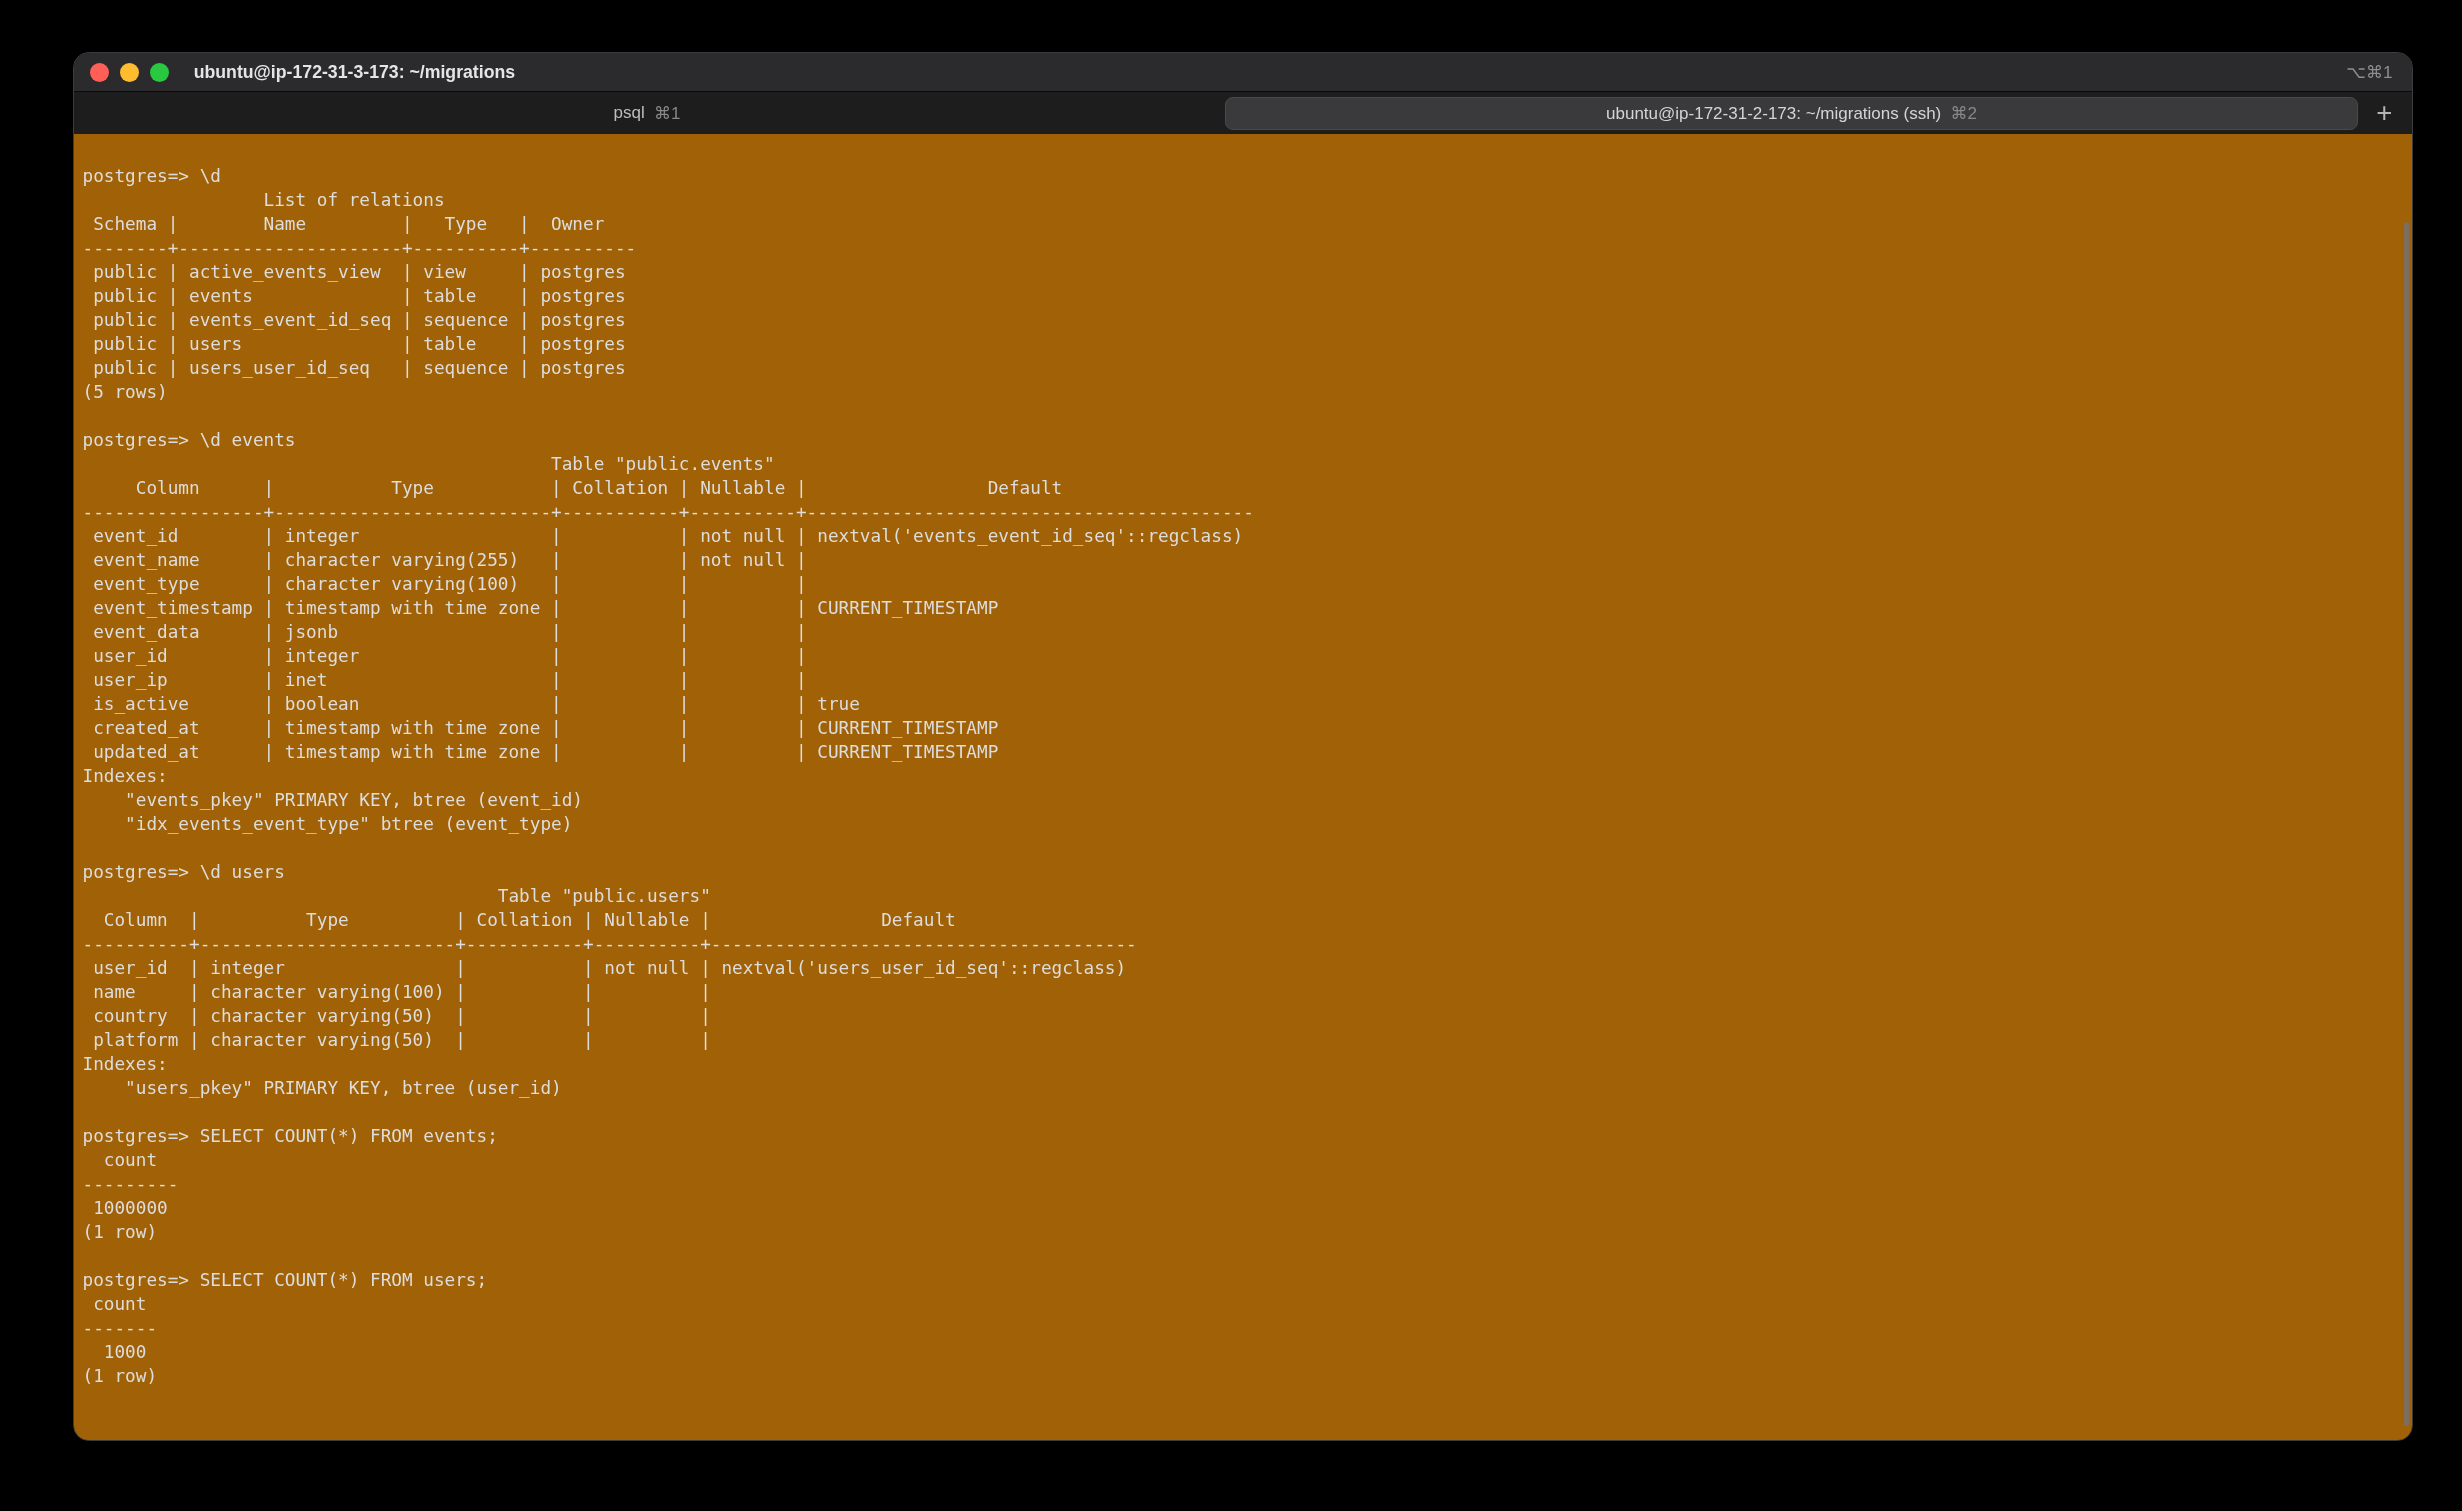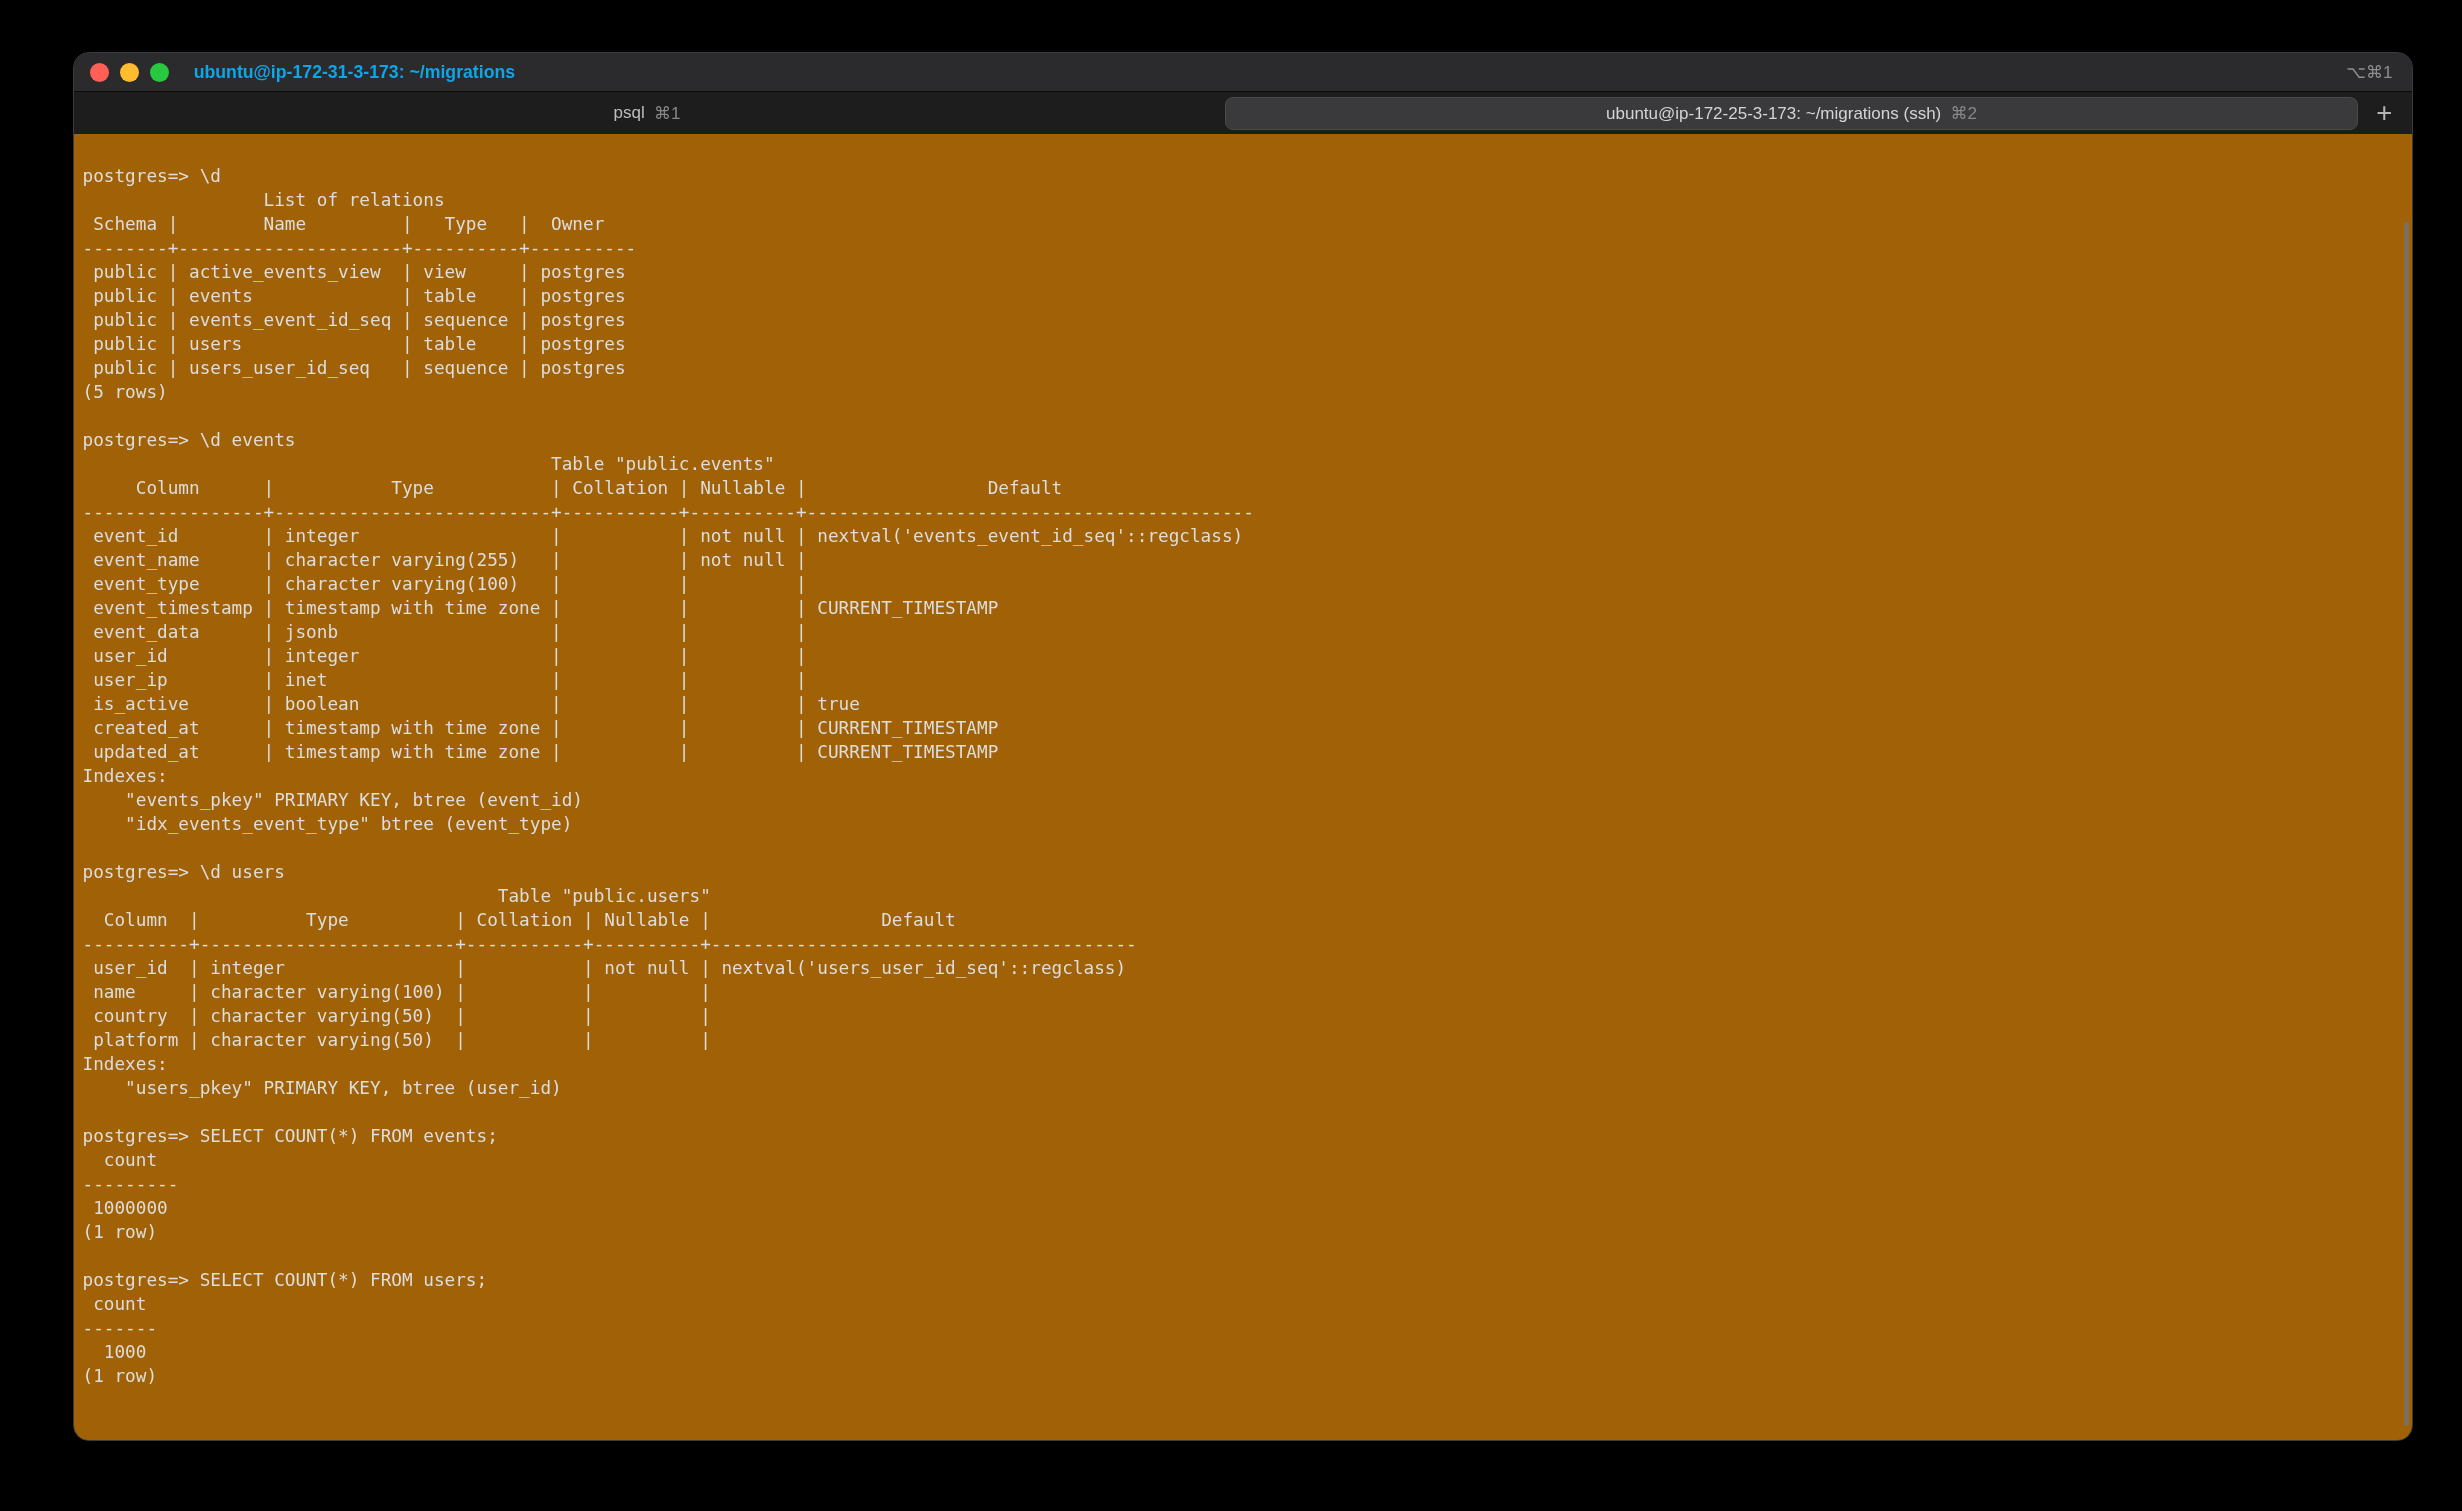--- a/index.html
+++ b/index.html
@@ -28,21 +28,21 @@
     display: flex;
     align-items: center;
   }
   .traffic { display: flex; gap: 11px; margin-left: 15.7px; }
   .tl { width: 19px; height: 19px; border-radius: 50%; display: inline-block; }
   .tl.red    { background: #ff5f57; }
   .tl.yellow { background: #febc2e; }
   .tl.green  { background: #28c840; }
   .title {
     margin-left: 25px;
-    color: #0ea5e9;
+    color: #e5e5e5;
     font-family: "Liberation Sans", sans-serif;
     font-weight: 700;
     font-size: 17.7px;
     white-space: nowrap;
   }
   .title-shortcut {
     position: absolute;
     right: 19.6px; top: 0;
     height: 38px; display: flex; align-items: center;
     color: #8e8e90;
@@ -130,21 +130,21 @@
     <div class="title">ubuntu@ip-172-31-3-173: ~/migrations</div>
     <div class="title-shortcut">⌥⌘1</div>
   </div>
 
   <div class="tabbar">
     <div class="tab tab-psql">
       <span class="tab-label">psql</span>
       <span class="tab-shortcut">⌘1</span>
     </div>
     <div class="tab tab-ssh">
-      <span class="tab-label">ubuntu@ip-172-25-3-173: ~/migrations (ssh)</span>
+      <span class="tab-label">ubuntu@ip-172-31-2-173: ~/migrations (ssh)</span>
       <span class="tab-shortcut">⌘2</span>
     </div>
     <div class="new-tab">
       <span>+</span>
     </div>
   </div>
 
   <div class="terminal">
     <pre class="out">postgres=&gt; \d
                  List of relations

